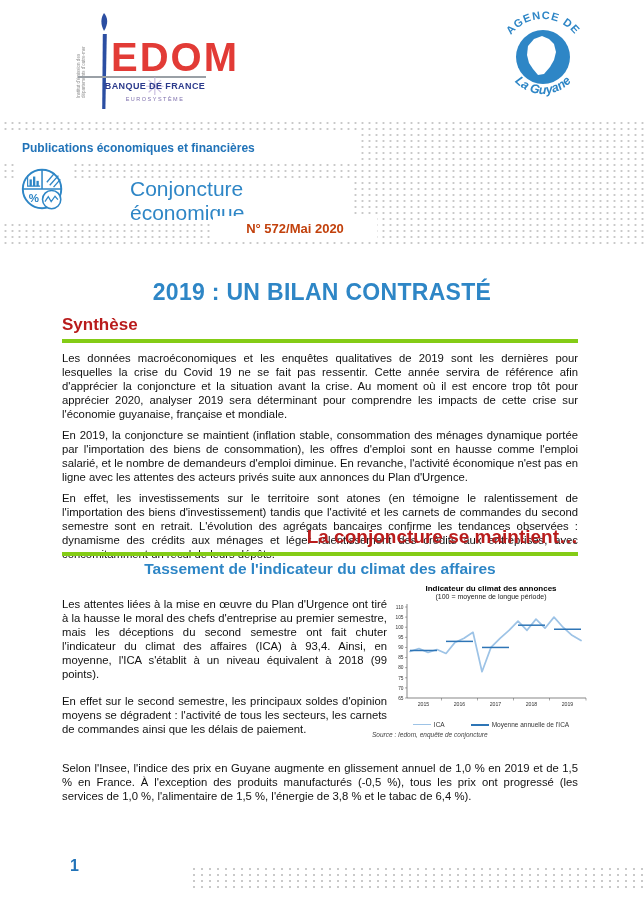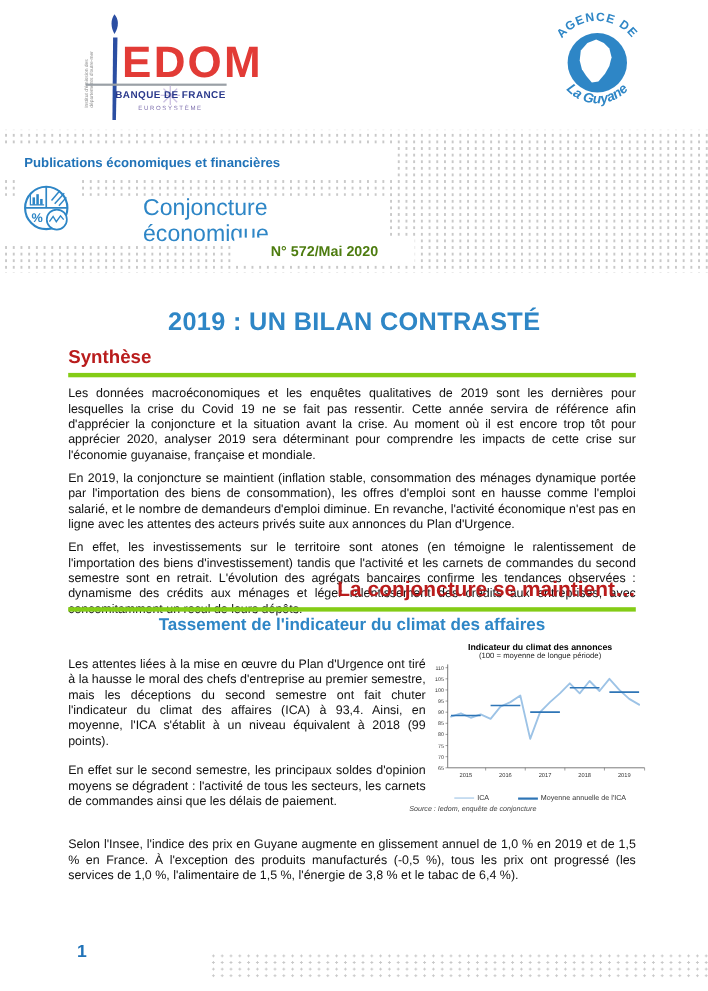--- a/index.html
+++ b/index.html
@@ -31,21 +31,21 @@
           display:flex;align-items:center;padding-left:22px;box-sizing:border-box;
           font-size:12px;font-weight:bold;color:#2173B8;}
   .strip2{position:absolute;left:0;top:50px;width:353px;height:45px;background:#fff;
           display:flex;align-items:center;box-sizing:border-box;
           font-size:21px;color:#2E86C6;margin-top:10px;}
   .strip2-label{margin-left:130px;}
   .icon-box{position:absolute;left:16px;top:43px;width:54px;height:57px;background:#fff;
             display:flex;align-items:center;justify-content:center;}
   .strip3{position:absolute;left:213px;top:98px;width:164px;height:24px;background:#fff;
           display:flex;align-items:center;justify-content:center;
-          font-size:13px;font-weight:bold;color:#4d7c0f;}
+          font-size:13px;font-weight:bold;color:#c2410c;}
 
   
   .doc-title{position:absolute;left:0;top:279px;width:644px;text-align:center;
              font-size:23px;font-weight:bold;color:#2E86C6;letter-spacing:0.3px;}
   .sec-head{position:absolute;left:62px;width:516px;font-weight:bold;color:#b91c1c;
             border-bottom:4px solid #84cc16;padding-bottom:4px;}
   .sec-synthese{top:315px;font-size:17px;}
   .sec-conj{top:526px;font-size:19px;text-align:right;}
   .body-text{font-size:11.3px;line-height:14px;text-align:justify;color:#111;}
   .body-text p{margin:0 0 7px 0;}

